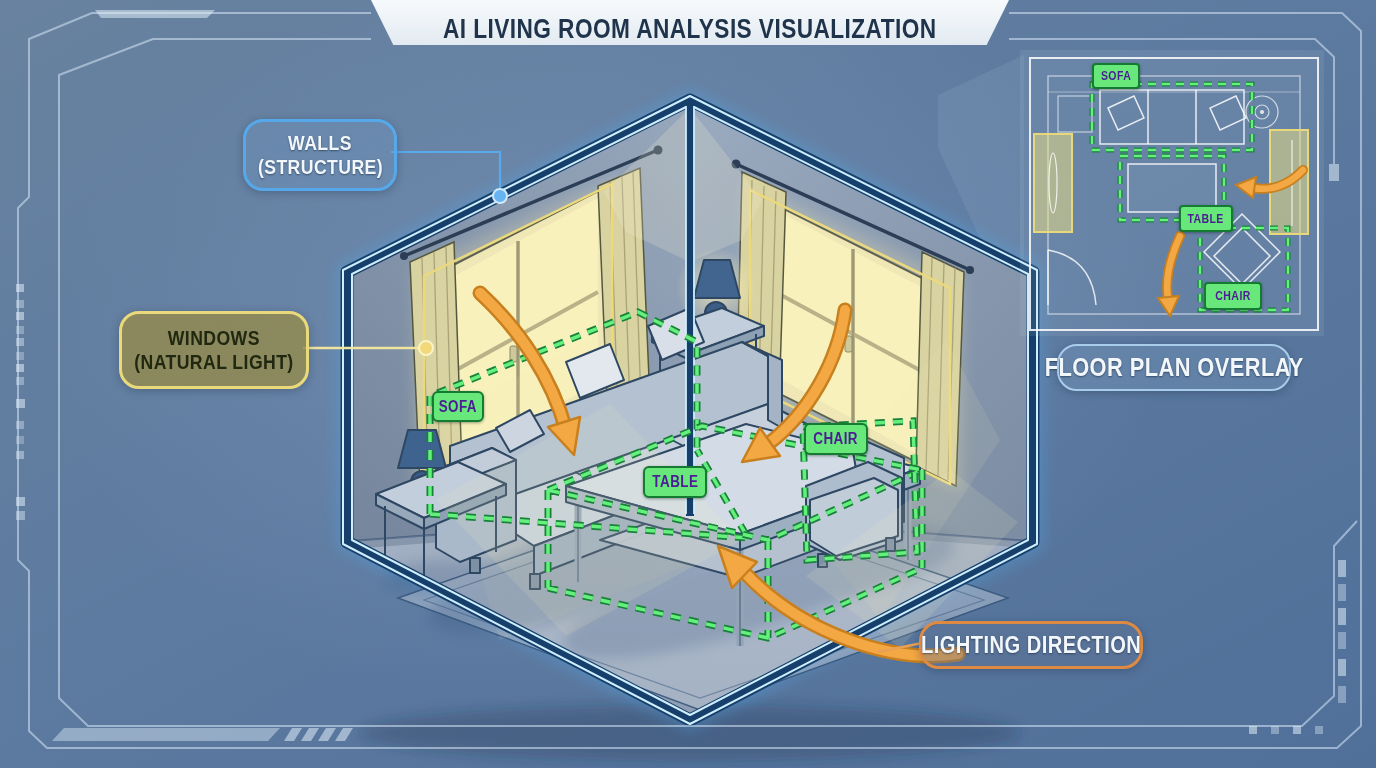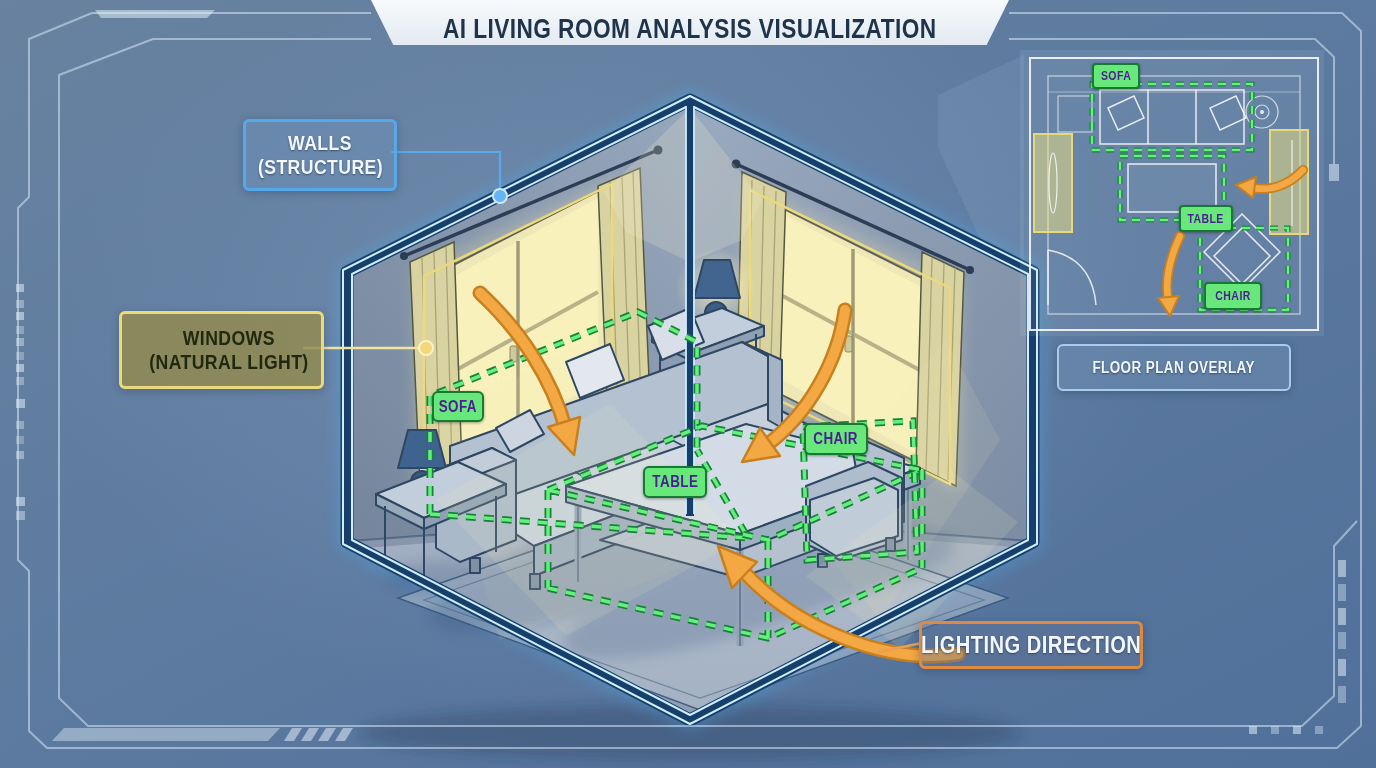--- a/index.html
+++ b/index.html
@@ -15,27 +15,27 @@
   #title-banner{
     position:absolute;left:371px;top:0;width:638px;height:45px;
     background:linear-gradient(#f7fafc,#e2eaf1);
     clip-path:polygon(0 0,100% 0,96.5% 100%,3.5% 100%);
     display:flex;align-items:flex-end;justify-content:center;
     color:#1f334b;font-size:27px;font-weight:bold;
     box-shadow:0 3px 9px rgba(8,22,42,.5);
   }
   .hud-label{
     position:absolute;display:flex;flex-direction:column;align-items:center;justify-content:center;
-    border-radius:6px;font-weight:bold;color:#f2f7fb;text-shadow:0 1px 2px rgba(10,25,45,.5);
+    border-radius:20px;font-weight:bold;color:#f2f7fb;text-shadow:0 1px 2px rgba(10,25,45,.5);
     box-shadow:0 2px 8px rgba(10,25,45,.25);
   }
   #walls-label{left:243px;top:119px;width:148px;height:66px;border:3px solid #55a9ea;background:rgba(108,148,192,.32);font-size:21px;line-height:1.12;}
-  #windows-label{left:119px;top:311px;width:184px;height:72px;border:3px solid #e9d97b;background:rgba(148,138,78,.82);color:#20290f;font-size:21px;line-height:1.12;text-shadow:none;padding-left:15px;}
+  #windows-label{left:119px;top:311px;width:184px;height:72px;border:3px solid #e9d97b;background:rgba(148,138,78,.82);color:#20290f;font-size:21px;line-height:1.12;text-shadow:none;}
   #lighting-label{left:919px;top:621px;width:218px;height:42px;border:3px solid #de8a42;background:rgba(98,114,146,.38);font-size:24px;}
-  #floorplan-label{left:1057px;top:344px;width:230px;height:43px;border:2.5px solid #a8cdea;background:rgba(162,192,222,.15);font-size:16px;}
+  #floorplan-label{left:1057px;top:344px;width:230px;height:43px;border:2.5px solid #a8cdea;background:rgba(162,192,222,.15);font-size:26px;}
   .det{
     position:absolute;background:#68e87b;border:2px solid #157a32;border-radius:6px;
     color:#4c1d95;font-weight:bold;display:flex;align-items:center;justify-content:center;
     box-shadow:0 1px 3px rgba(10,30,15,.4);font-size:16px;
   }
   #det-sofa{left:432px;top:391px;width:48px;height:27px;}
   #det-table{left:643px;top:466px;width:60px;height:28px;}
   #det-chair{left:804px;top:423px;width:60px;height:28px;}
   .det-mini{font-size:12.5px;border-radius:4px;border-width:2px;}
   #mm-sofa{left:1092px;top:63px;width:44px;height:22px;}

